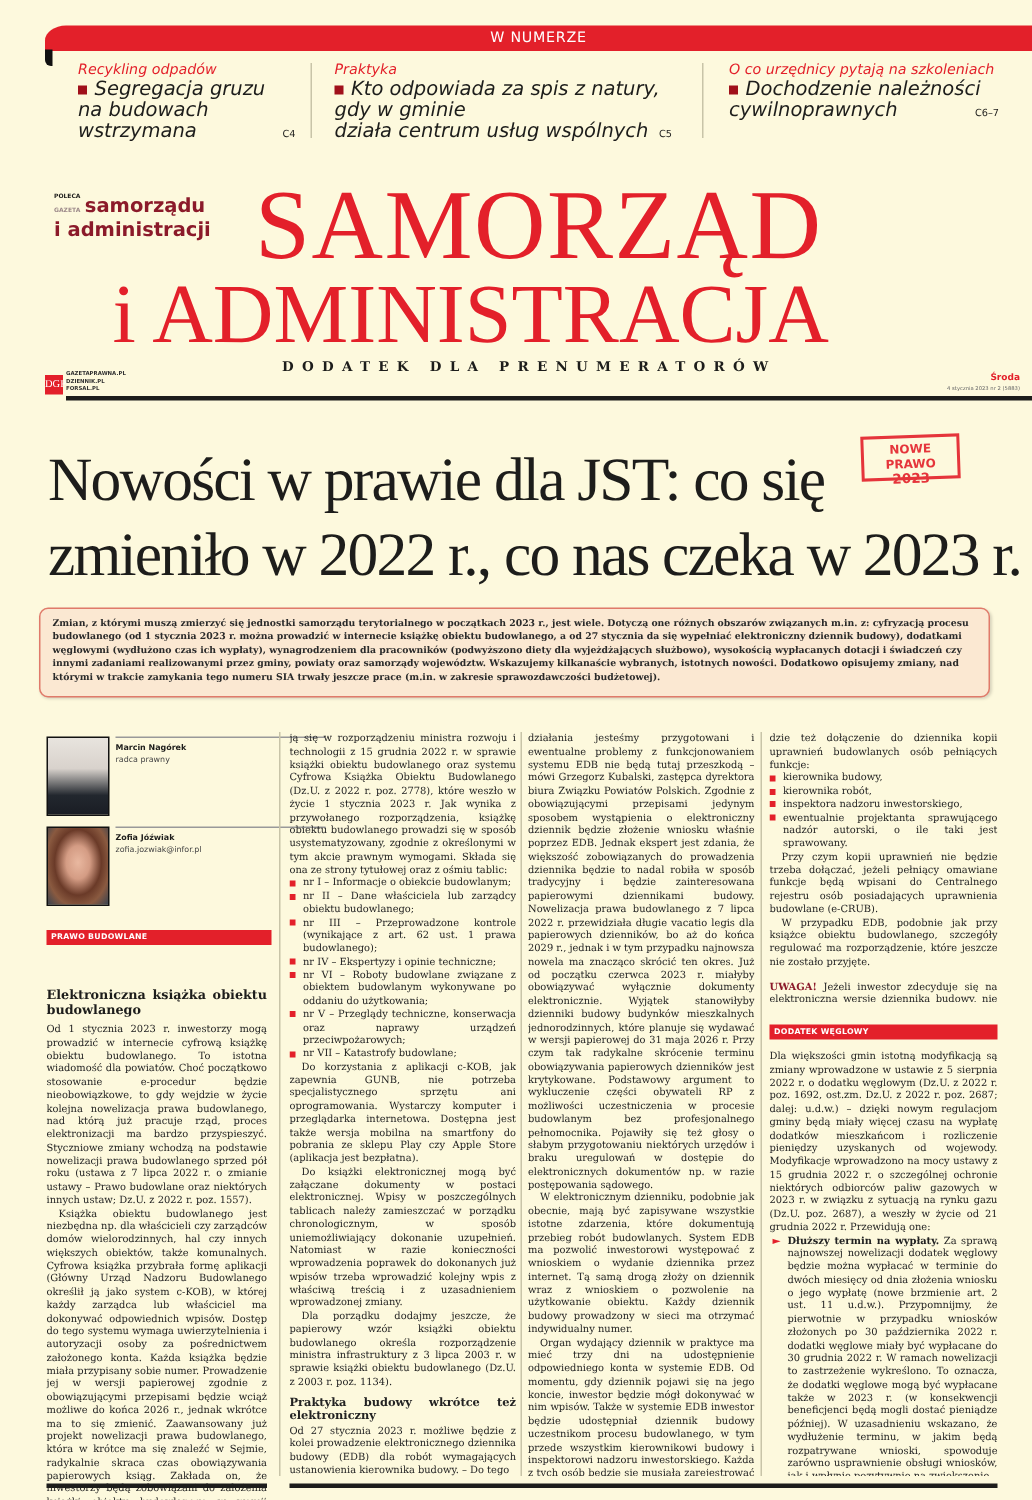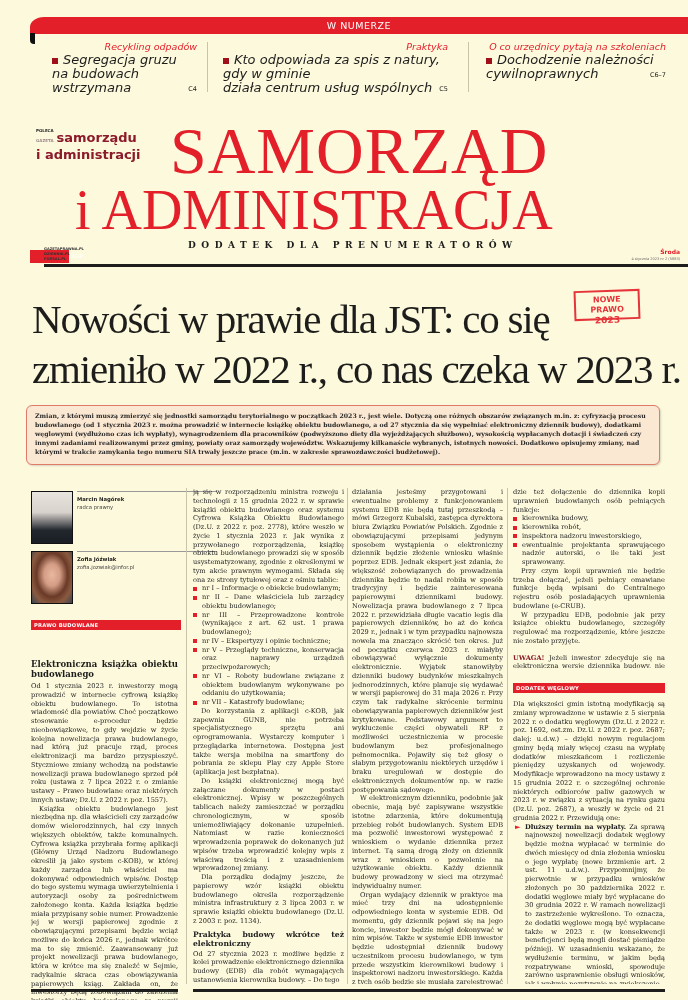--- a/index.html
+++ b/index.html
@@ -13,21 +13,21 @@
 
   
   .banner {
     position: absolute; left: 30px; top: 17px; width: 658px; height: 17px;
     background: #e3202a; border-top-left-radius: 14px 10px;
     color: #fff; font-family: "DejaVu Sans", sans-serif; font-weight: normal;
     font-size: 9.5px; letter-spacing: 0.5px; text-align: center; line-height: 17px;
   }
   .banner-curl { position:absolute; left: 30px; top: 33px; width: 5px; height: 11px; background:#111; border-bottom-left-radius: 4px; }
   .teaser { position: absolute; top: 40px; font-family: "DejaVu Sans", sans-serif; font-style: italic; }
-  .teaser .cat { color: #e3202a; font-size: 9.5px; line-height: 13px; text-align: right; }
+  .teaser .cat { color: #e3202a; font-size: 9.5px; line-height: 13px; }
   .teaser .txt { font-size: 13px; font-weight: normal; line-height: 14px; color: #1d1d1b; }
   .teaser .bullet { display:inline-block; width:6px; height:6px; background:#a0101a; margin-right:5px; vertical-align: 0px;}
   .teaser .page { position:absolute; right: 0; bottom: 2px; font-size: 6.5px; font-style: normal; font-weight: normal; }
   .vdiv { position:absolute; top: 42px; width:1px; height: 50px; background:#c8c4a8; }
 
   
   .poleca { position:absolute; left: 36px; top: 128px; font-family:"DejaVu Sans",sans-serif; font-size: 4px; font-weight:bold; }
   .gazeta-small { position:absolute; left: 36px; top: 137px; font-family:"DejaVu Sans",sans-serif; font-size: 4px; color:#9d8a8a; }
   .gsia { position:absolute; left: 36px; top: 131px; font-family:"DejaVu Sans",sans-serif; font-weight:bold; color:#8b1a2a; font-size: 13px; line-height: 14px; }
   .gsia .l1 { padding-left: 24px; }
@@ -36,21 +36,21 @@
     font-family: "Liberation Serif", serif; color:#e3202a; font-size: 66px; line-height: 62px; letter-spacing: 1px;
   }
   .title2 {
     position:absolute; left: 75px; top: 178px; width: 560px;
     font-family: "Liberation Serif", serif; color:#e3202a; font-size: 56px; line-height: 64px; letter-spacing: 0px;
   }
   .subtitle {
     position:absolute; left: 188px; top: 240px; font-family: "DejaVu Serif", serif; font-weight: bold;
     font-size: 9px; letter-spacing: 5.5px; color:#1d1d1b;
   }
-  .dgp-logo { position:absolute; left: 30px; top: 250px; width: 12px; height: 13px; background:#e3202a; color:#fff; font-family:"Liberation Serif",serif; font-size: 7px; line-height: 13px; text-align:center;padding-left:39px; }
+  .dgp-logo { position:absolute; left: 30px; top: 250px; width: 12px; height: 13px; background:#e3202a; color:#fff; font-family:"Liberation Serif",serif; font-size: 7px; line-height: 13px; text-align:center; }
   .dgp-links { position:absolute; left: 44px; top: 247px; font-family:"DejaVu Sans",sans-serif; font-size: 3.6px; font-weight:bold; line-height: 5px; color:#333; }
   .rule-top { position:absolute; left: 44px; top: 264px; width: 644px; height: 3px; background:#1d1d1b; }
   .day { position:absolute; right: 8px; top: 248px; font-family:"DejaVu Sans",sans-serif; font-size: 6px; font-weight:bold; color:#e3202a; }
   .date { position:absolute; right: 8px; top: 257px; font-family:"DejaVu Sans",sans-serif; font-size: 3.5px; color:#666; }
 
   
   .headline {
     position:absolute; left: 32px; top: 294px; width: 660px;
     font-family:"Liberation Serif", serif; font-size: 41px; line-height: 50px; letter-spacing: -1.2px; color:#1d1d1b;
   }
@@ -176,22 +176,22 @@
   <p class="ind">Książka obiektu budowlanego jest niezbędna np. dla właścicieli czy zarządców domów wielorodzinnych, hal czy innych większych obiektów, także komunalnych. Cyfrowa książka przybrała formę aplikacji (Główny Urząd Nadzoru Budowlanego określił ją jako system c-KOB), w której każdy zarządca lub właściciel ma dokonywać odpowiednich wpisów. Dostęp do tego systemu wymaga uwierzytelnienia i autoryzacji osoby za pośrednictwem założonego konta. Każda książka będzie miała przypisany sobie numer. Prowadzenie jej w wersji papierowej zgodnie z obowiązującymi przepisami będzie wciąż możliwe do końca 2026 r., jednak wkrótce ma to się zmienić. Zaawansowany już projekt nowelizacji prawa budowlanego, która w krótce ma się znaleźć w Sejmie, radykalnie skraca czas obowiązywania papierowych ksiąg. Zakłada on, że inwestorzy będą zobowiązani do założenia książki obiektu budowlanego w wersji elektronicznej już od 31 maja 2023 r.</p>
 
 </div>
 
 <div class="col" style="left:193px; top:488px; width:151px; height:496px;">
   <p>ją się w rozporządzeniu ministra rozwoju i technologii z 15 grudnia 2022 r. w sprawie książki obiektu budowlanego oraz systemu Cyfrowa Książka Obiektu Budowlanego (Dz.U. z 2022 r. poz. 2778), które weszło w życie 1 stycznia 2023 r. Jak wynika z przywołanego rozporządzenia, książkę obiektu budowlanego prowadzi się w sposób usystematyzowany, zgodnie z określonymi w tym akcie prawnym wymogami. Składa się ona ze strony tytułowej oraz z ośmiu tablic:</p>
   <div class="li">nr I – Informacje o obiekcie budowlanym;</div>
   <div class="li">nr II – Dane właściciela lub zarządcy obiektu budowlanego;</div>
   <div class="li">nr III – Przeprowadzone kontrole (wynikające z art. 62 ust. 1 prawa budowlanego);</div>
   <div class="li">nr IV – Ekspertyzy i opinie techniczne;</div>
+  <div class="li">nr VI – Roboty budowlane związane z obiektem budowlanym wykonywane po oddaniu do użytkowania;</div>
   <div class="li">nr V – Przeglądy techniczne, konserwacja oraz naprawy urządzeń przeciwpożarowych;</div>
-  <div class="li">nr VI – Roboty budowlane związane z obiektem budowlanym wykonywane po oddaniu do użytkowania;</div>
   <div class="li">nr VII – Katastrofy budowlane;</div>
   <p class="ind">Do korzystania z aplikacji c-KOB, jak zapewnia GUNB, nie potrzeba specjalistycznego sprzętu ani oprogramowania. Wystarczy komputer i przeglądarka internetowa. Dostępna jest także wersja mobilna na smartfony do pobrania ze sklepu Play czy Apple Store (aplikacja jest bezpłatna).</p>
   <p class="ind">Do książki elektronicznej mogą być załączane dokumenty w postaci elektronicznej. Wpisy w poszczególnych tablicach należy zamieszczać w porządku chronologicznym, w sposób uniemożliwiający dokonanie uzupełnień. Natomiast w razie konieczności wprowadzenia poprawek do dokonanych już wpisów trzeba wprowadzić kolejny wpis z właściwą treścią i z uzasadnieniem wprowadzonej zmiany.</p>
   <p class="ind">Dla porządku dodajmy jeszcze, że papierowy wzór książki obiektu budowlanego określa rozporządzenie ministra infrastruktury z 3 lipca 2003 r. w sprawie książki obiektu budowlanego (Dz.U. z 2003 r. poz. 1134).</p>
   <div class="h4">Praktyka budowy wkrótce też elektroniczny</div>
   <p>Od 27 stycznia 2023 r. możliwe będzie z kolei prowadzenie elektronicznego dziennika budowy (EDB) dla robót wymagających ustanowienia kierownika budowy. – Do tego</p>
 </div>
 
 <div class="col" style="left:352px; top:488px; width:151px; height:496px;">
   <p>działania jesteśmy przygotowani i ewentualne problemy z funkcjonowaniem systemu EDB nie będą tutaj przeszkodą – mówi Grzegorz Kubalski, zastępca dyrektora biura Związku Powiatów Polskich. Zgodnie z obowiązującymi przepisami jedynym sposobem wystąpienia o elektroniczny dziennik będzie złożenie wniosku właśnie poprzez EDB. Jednak ekspert jest zdania, że większość zobowiązanych do prowadzenia dziennika będzie to nadal robiła w sposób tradycyjny i będzie zainteresowana papierowymi dziennikami budowy. Nowelizacja prawa budowlanego z 7 lipca 2022 r. przewidziała długie vacatio legis dla papierowych dzienników, bo aż do końca 2029 r., jednak i w tym przypadku najnowsza nowela ma znacząco skrócić ten okres. Już od początku czerwca 2023 r. miałyby obowiązywać wyłącznie dokumenty elektronicznie. Wyjątek stanowiłyby dzienniki budowy budynków mieszkalnych jednorodzinnych, które planuje się wydawać w wersji papierowej do 31 maja 2026 r. Przy czym tak radykalne skrócenie terminu obowiązywania papierowych dzienników jest krytykowane. Podstawowy argument to wykluczenie części obywateli RP z możliwości uczestniczenia w procesie budowlanym bez profesjonalnego pełnomocnika. Pojawiły się też głosy o słabym przygotowaniu niektórych urzędów i braku uregulowań w dostępie do elektronicznych dokumentów np. w razie postępowania sądowego.</p>

